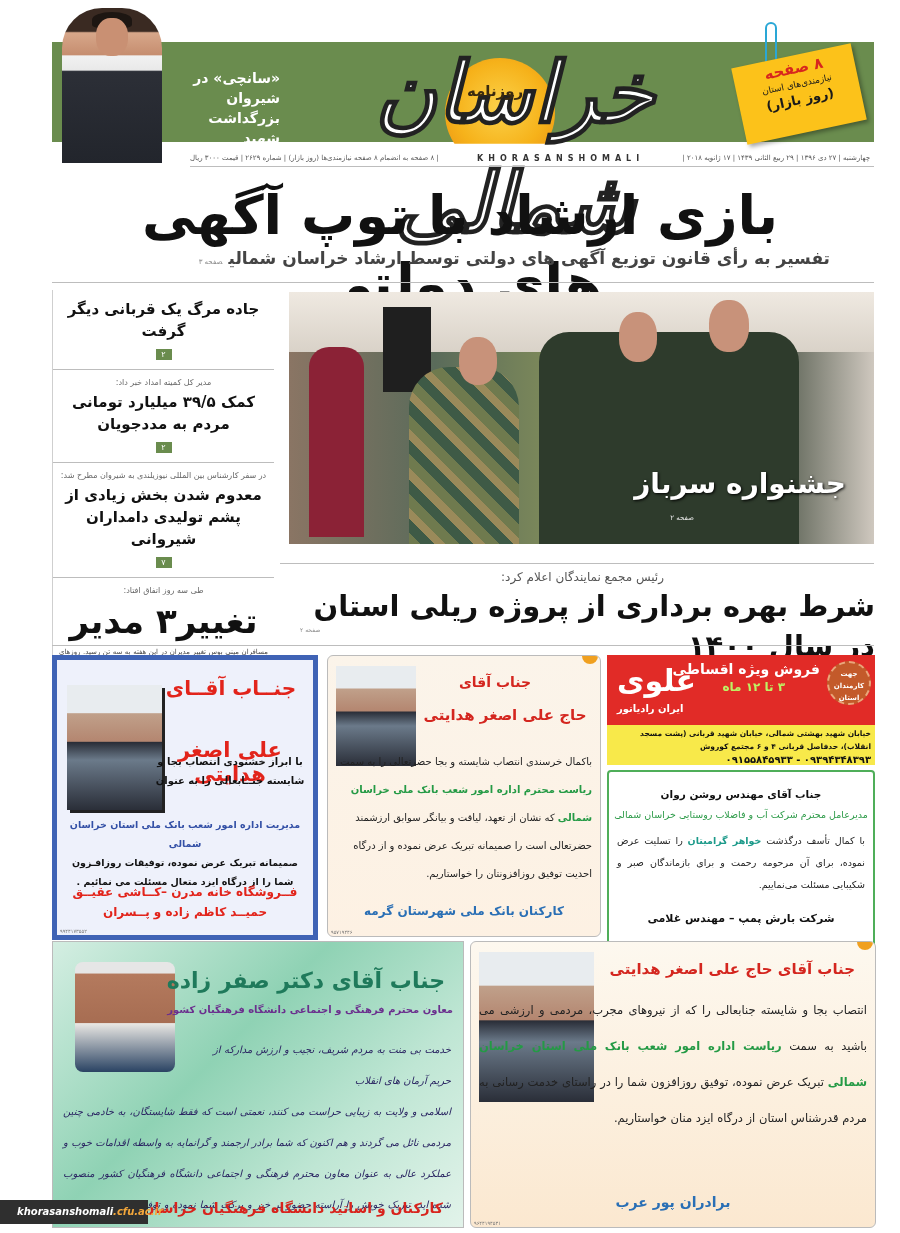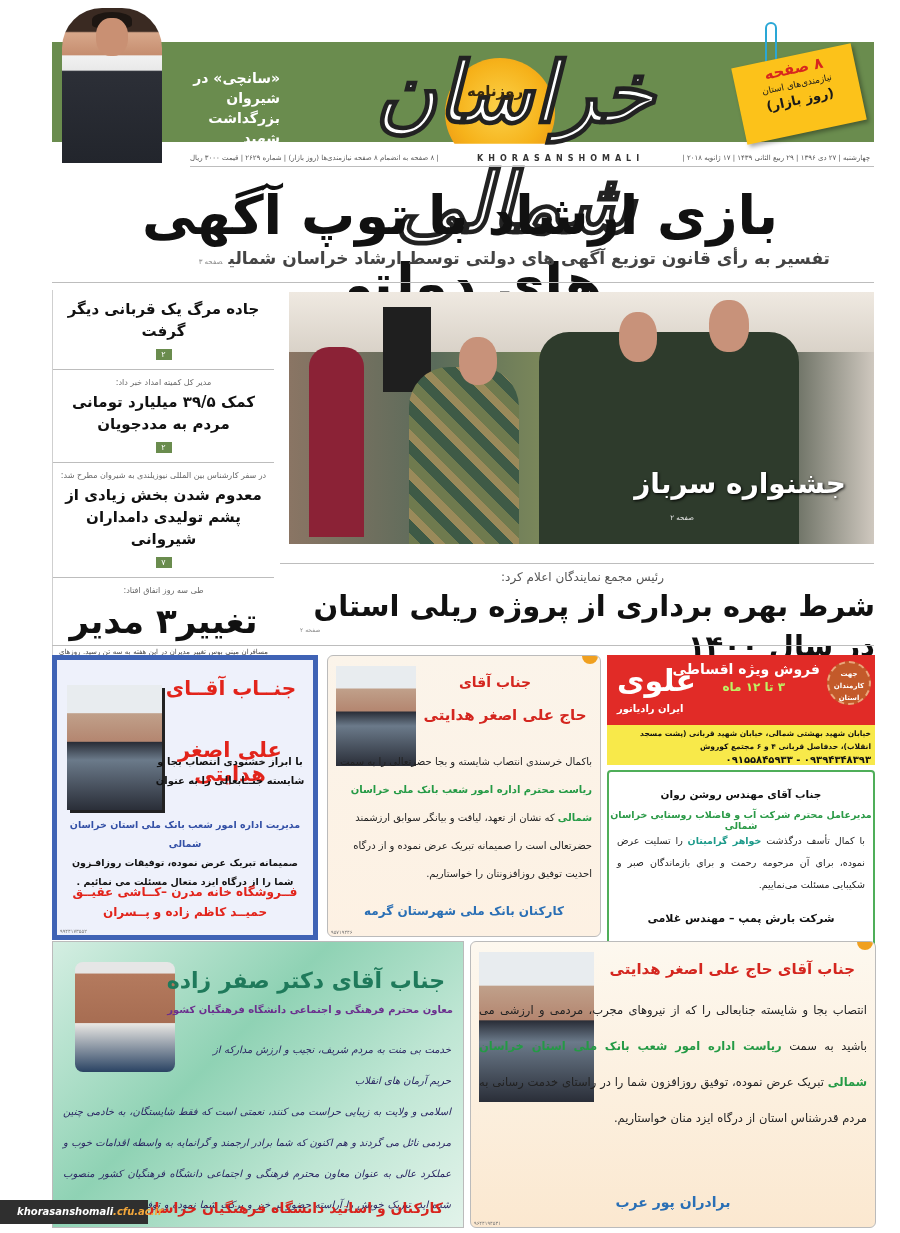--- a/index.html
+++ b/index.html
@@ -92,21 +92,21 @@
   .ad3 .brand { position: absolute; left: 10px; top: 8px; color: #fff; font-size: 30px; font-weight: bold; }
   .ad3 .l1 { position: absolute; right: 55px; top: 6px; color: #fff; font-size: 14px; font-weight: bold; }
   .ad3 .l2 { position: absolute; right: 90px; top: 25px; color: #bef264; font-size: 12px; font-weight: bold; }
   .ad3 .l3 { position: absolute; right: 55px; top: 42px; color: #fff; font-size: 11px; font-weight: bold; margin-top: 44px; }
   .ad3 .radiator { position: absolute; left: 10px; top: 48px; color: #fff; font-size: 10px; font-weight: bold; letter-spacing: 1px; }
   .ad3 .yellow { position: absolute; left: 0; right: 0; top: 70px; height: 40px; background: #f8e94a; padding: 2px 4px; font-size: 7.5px; font-weight: bold; color: #111; line-height: 13px; text-align: right; }
   .ad3 .phones { font-size: 10px; }
 
   .ad4 { left: 607px; top: 770px; width: 268px; height: 196px; border: 2px solid #4fae59; border-radius: 4px; background: #fff; }
   .ad4 .t1 { position: absolute; left: 0; right: 0; top: 16px; text-align: center; font-size: 10.5px; font-weight: bold; color: #111; }
-  .ad4 .t2 { position: absolute; left: 0; right: 0; top: 37px; text-align: center; font-size: 9.5px; font-weight: bold; color: #2b9a47; }
+  .ad4 .t2 { position: absolute; left: 0; right: 0; top: 37px; text-align: center; font-size: 9.5px; font-weight: normal; color: #2b9a47; }
   .ad4 .body { position: absolute; left: 8px; right: 8px; top: 58px; text-align: justify; font-size: 9.5px; line-height: 22px; color: #222; }
   .ad4 .body .teal { color: #1c9a8a; font-weight: bold; }
   .ad4 .sig { position: absolute; left: 0; right: 0; top: 140px; text-align: center; font-size: 11px; font-weight: bold; color: #111; }
 
   .ad5 { left: 52px; top: 941px; width: 412px; height: 287px; background: linear-gradient(135deg, #d4eee2 0%, #8fd2b4 40%, #bfe6d4 70%, #e2f3ea 100%); border: 1px solid #bbb; }
   .ad5 .photo-box { left: 22px; top: 20px; width: 100px; height: 110px; border-radius: 8px; background: linear-gradient(180deg, #e6e6e6 0%, #e6e6e6 10%, #b47a5e 11%, #a76d52 55%, #e9e7e3 56%, #2a4363 100%); }
   .ad5 .t1 { position: absolute; right: 18px; top: 26px; color: #1f7a5b; font-size: 22px; font-weight: bold; }
   .ad5 .t2 { position: absolute; right: 10px; top: 62px; color: #6b2f8e; font-size: 10px; font-weight: bold; }
   .ad5 .body { position: absolute; left: 10px; right: 12px; top: 92px; text-align: justify; font-family: "DejaVu Serif", serif; font-style: italic; font-size: 10px; line-height: 31px; color: #2b2663; }
   .ad5 .body .first { padding-left: 150px; }

